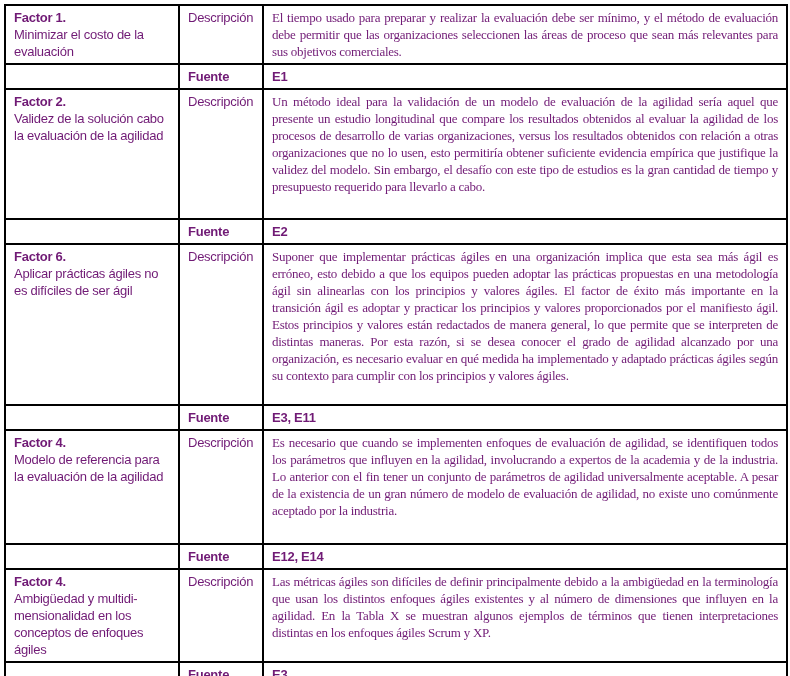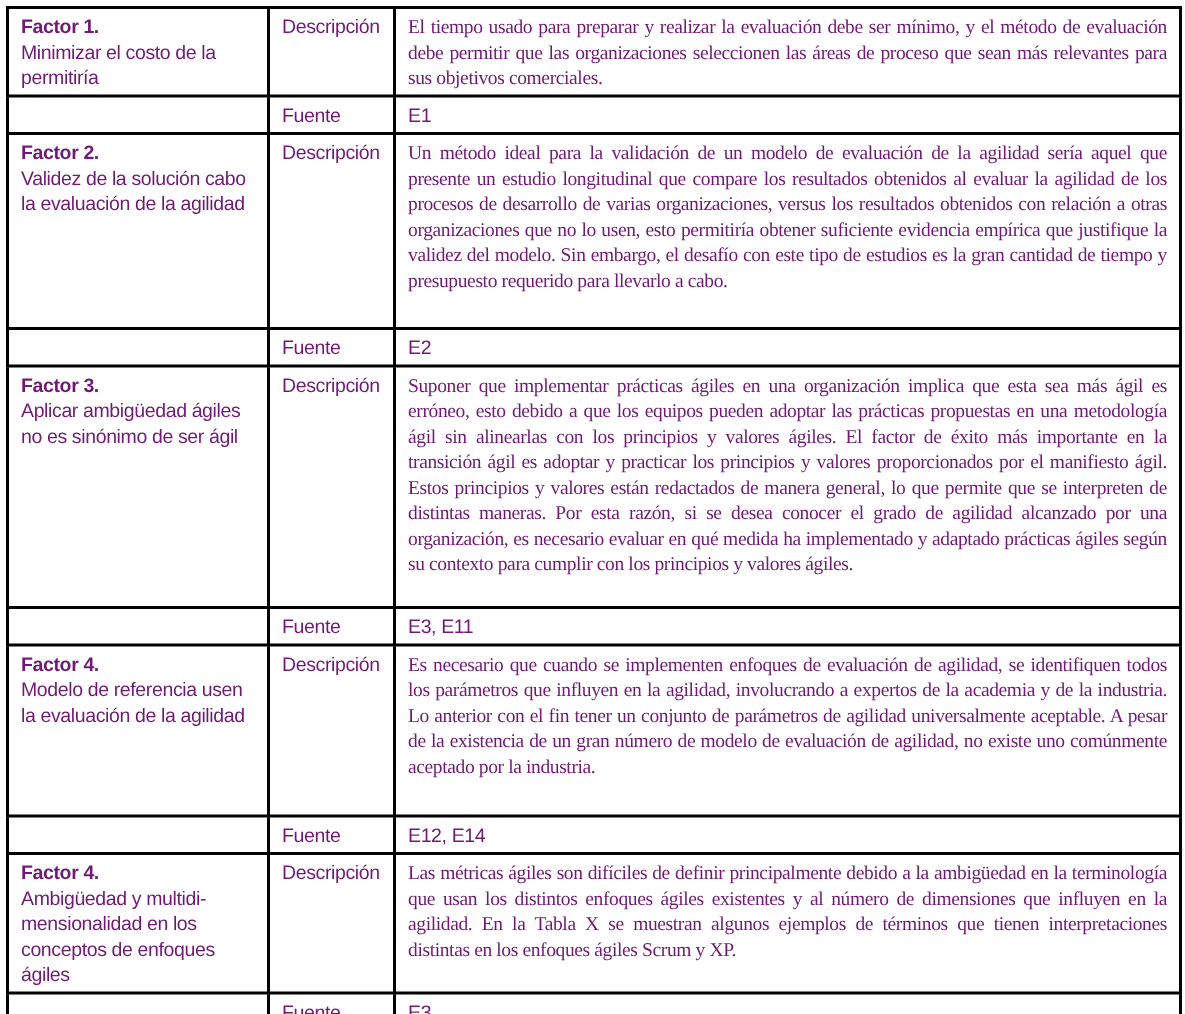--- a/index.html
+++ b/index.html
@@ -37,42 +37,42 @@
 
   td.factor-cell { padding-left: 9px; padding-right: 4px; }
   .factor-title { font-weight: bold; }
   .factor-name  { font-weight: normal; }
 
   td.label-cell { padding-left: 8px; }
 
   td.content-cell.desc { text-align: justify; font-family: Liberation Serif, serif; }
 
   tr.h58  { height: 58px;  }
-  tr.h22  { height: 22px;  }
+  tr.h22  { height: 22px; font-weight: bold;  }
   tr.h130 { height: 130px; }
   tr.h161 { height: 161px; }
   tr.h114 { height: 114px; }
   tr.h91  { height: 91px;  }
 </style>
 </head>
 <body>
 
 <div class="page">
   <table class="factors">
     <colgroup>
       <col class="c-factor">
       <col class="c-label">
       <col class="c-text">
     </colgroup>
     <tbody>
 
       <tr class="h58">
         <td class="factor-cell">
           <div class="factor-title">Factor 1.</div>
-          <div class="factor-name">Minimizar el costo de la permitiría</div>
+          <div class="factor-name">Minimizar el costo de la evaluación</div>
         </td>
         <td class="label-cell">Descripción</td>
         <td class="content-cell desc">El tiempo usado para preparar y realizar la evaluación debe ser mínimo, y el método de evaluación debe permitir que las organizaciones seleccionen las áreas de proceso que sean más relevantes para sus objetivos comerciales.</td>
       </tr>
       <tr class="h22">
         <td class="factor-cell"></td>
         <td class="label-cell">Fuente</td>
         <td class="content-cell">E1</td>
       </tr>
 
@@ -85,36 +85,36 @@
         <td class="content-cell desc">Un método ideal para la validación de un modelo de evaluación de la agilidad sería aquel que presente un estudio longitudinal que compare los resultados obtenidos al evaluar la agilidad de los procesos de desarrollo de varias organizaciones, versus los resultados obtenidos con relación a otras organizaciones que no lo usen, esto permitiría obtener suficiente evidencia empírica que justifique la validez del modelo. Sin embargo, el desafío con este tipo de estudios es la gran cantidad de tiempo y presupuesto requerido para llevarlo a cabo.</td>
       </tr>
       <tr class="h22">
         <td class="factor-cell"></td>
         <td class="label-cell">Fuente</td>
         <td class="content-cell">E2</td>
       </tr>
 
       <tr class="h161">
         <td class="factor-cell">
-          <div class="factor-title">Factor 3.</div>
-          <div class="factor-name">Aplicar ambigüedad ágiles no es sinónimo de ser ágil</div>
+          <div class="factor-title">Factor 6.</div>
+          <div class="factor-name">Aplicar prácticas ágiles no es difíciles de ser ágil</div>
         </td>
         <td class="label-cell">Descripción</td>
         <td class="content-cell desc">Suponer que implementar prácticas ágiles en una organización implica que esta sea más ágil es erróneo, esto debido a que los equipos pueden adoptar las prácticas propuestas en una metodología ágil sin alinearlas con los principios y valores ágiles. El factor de éxito más importante en la transición ágil es adoptar y practicar los principios y valores proporcionados por el manifiesto ágil. Estos principios y valores están redactados de manera general, lo que permite que se interpreten de distintas maneras. Por esta razón, si se desea conocer el grado de agilidad alcanzado por una organización, es necesario evaluar en qué medida ha implementado y adaptado prácticas ágiles según su contexto para cumplir con los principios y valores ágiles.</td>
       </tr>
       <tr class="h22">
         <td class="factor-cell"></td>
         <td class="label-cell">Fuente</td>
         <td class="content-cell">E3, E11</td>
       </tr>
 
       <tr class="h114">
         <td class="factor-cell">
           <div class="factor-title">Factor 4.</div>
-          <div class="factor-name">Modelo de referencia usen la evaluación de la agilidad</div>
+          <div class="factor-name">Modelo de referencia para la evaluación de la agilidad</div>
         </td>
         <td class="label-cell">Descripción</td>
         <td class="content-cell desc">Es necesario que cuando se implementen enfoques de evaluación de agilidad, se identifiquen todos los parámetros que influyen en la agilidad, involucrando a expertos de la academia y de la industria. Lo anterior con el fin tener un conjunto de parámetros de agilidad universalmente aceptable. A pesar de la existencia de un gran número de modelo de evaluación de agilidad, no existe uno comúnmente aceptado por la industria.</td>
       </tr>
       <tr class="h22">
         <td class="factor-cell"></td>
         <td class="label-cell">Fuente</td>
         <td class="content-cell">E12, E14</td>
       </tr>
 

